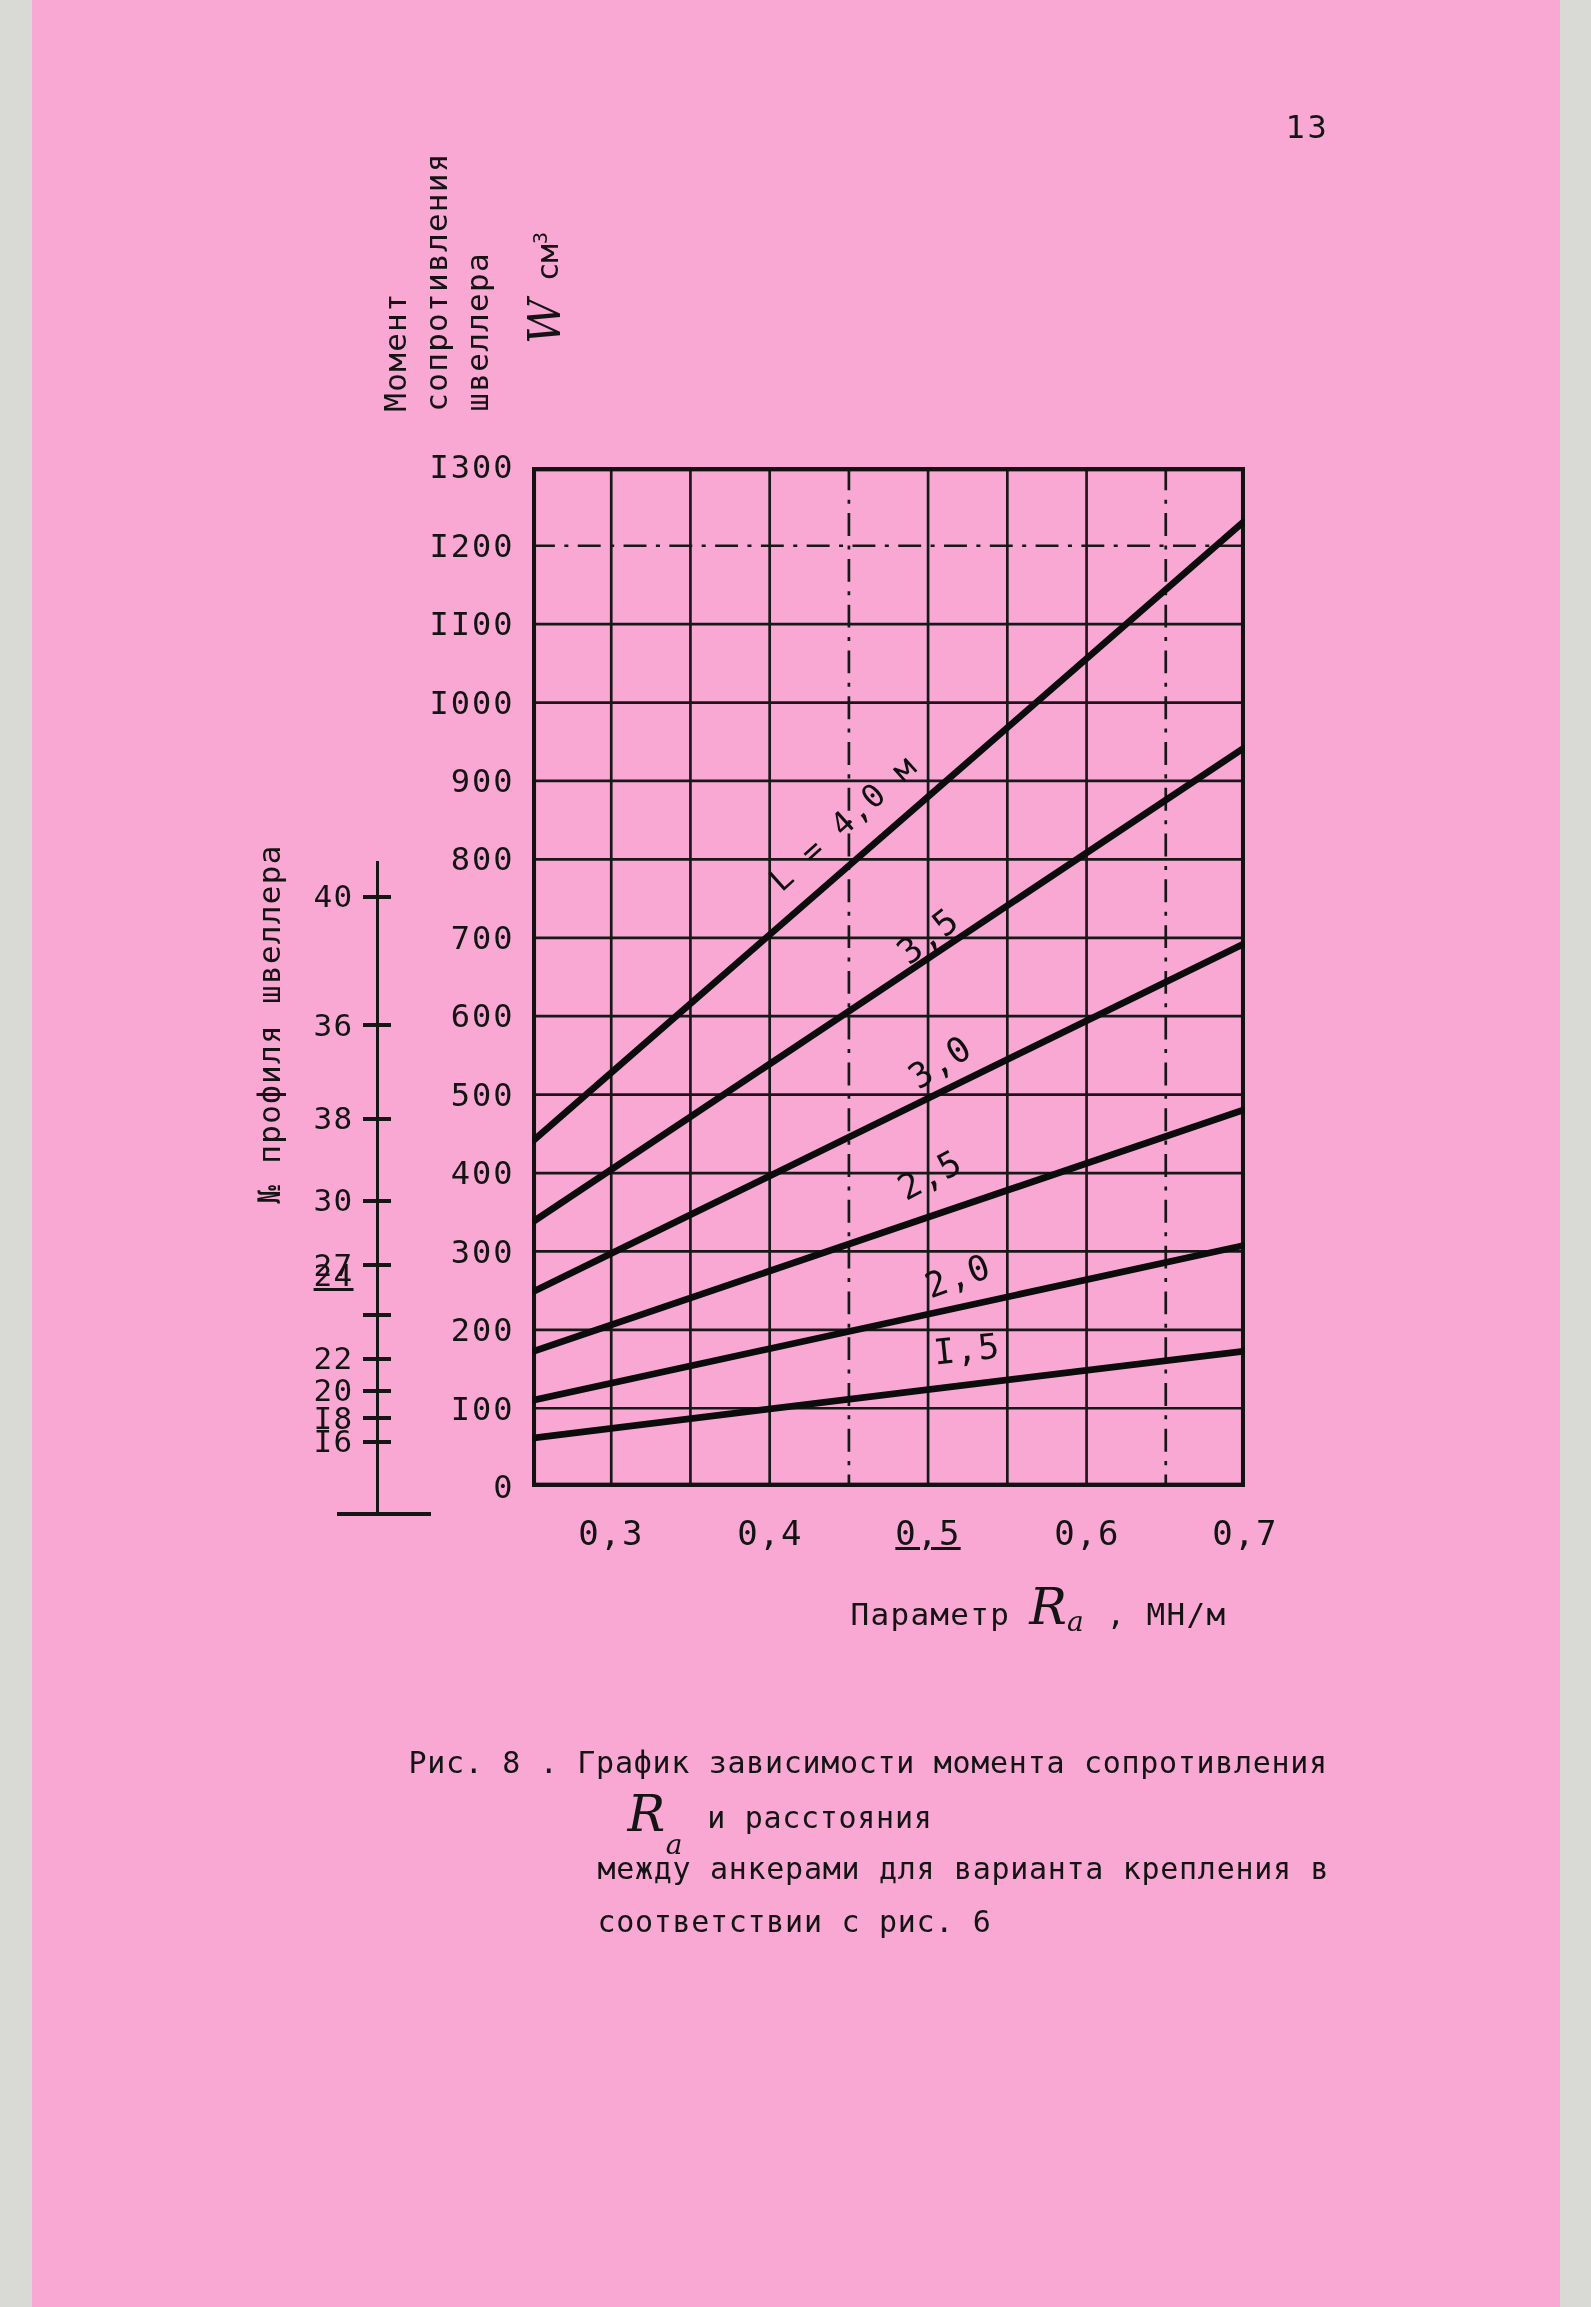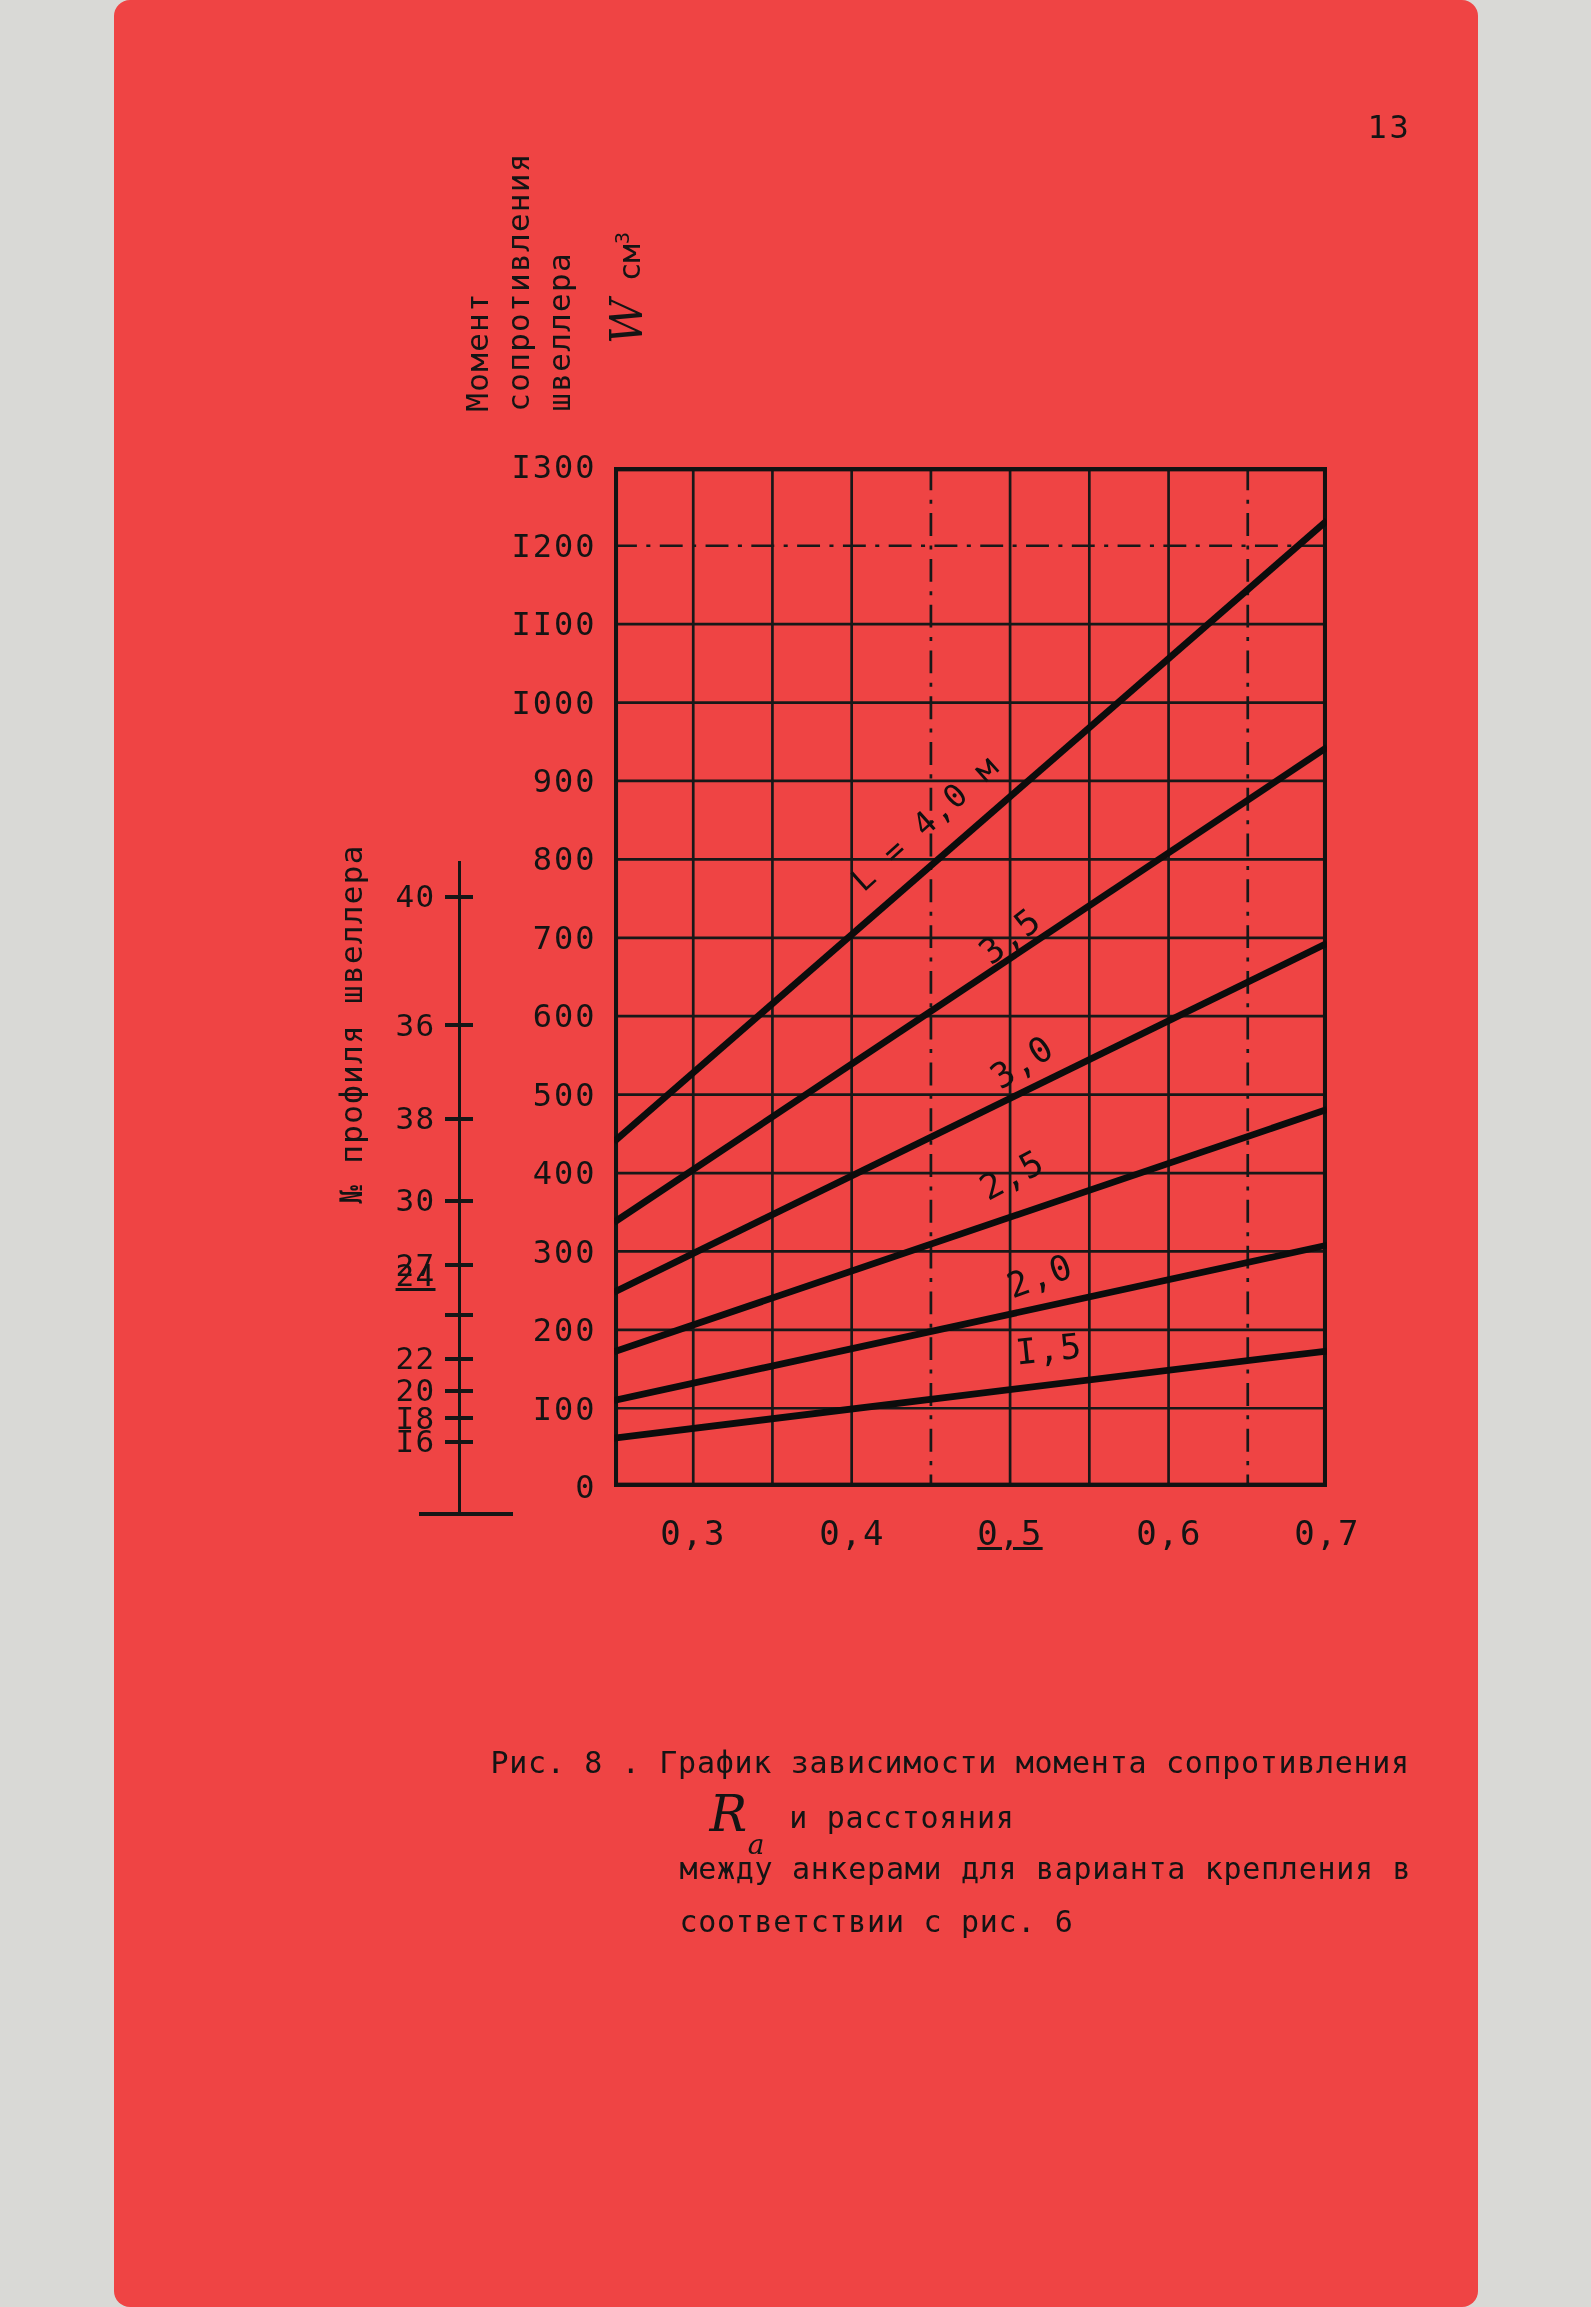--- a/index.html
+++ b/index.html
@@ -1,24 +1,23 @@
 <!DOCTYPE html>
 <html style="font-size:10.8px"><head>
 <meta charset="utf-8">
 <style>
   html,body{margin:0;padding:0;background:#d9d9d6;}
   .page{
     position:relative;
-    width:1364px;height:2307px;
+    width:1528px;height:2307px;
     margin:0 auto;
-    background:#ef4444;
+    background:#f9a8d4;
     color:#141414;
     font-family:"DejaVu Sans Mono", monospace;
     overflow:hidden;
-    border-radius:16px;
   }
   .abs{position:absolute;}
   .page-number{
     left:1254px;top:108px;
     font-size:32px;letter-spacing:2.7px;
   }
   .y-axis-title{
     left:404px;top:282px;
     transform:translate(-50%,-50%) rotate(-90deg);
     font-size:31px;line-height:1.32;letter-spacing:1.3px;
@@ -164,20 +163,28 @@
     </div>
   <div id="line-labels" data-interactable="false">
       <div class="series-label" data-interactable="false" style="left: 811px; top: 823px; font-size: 32px; transform: translate(-50%, -50%) rotate(-42deg);">L = 4,0 м</div>
       <div class="series-label" data-interactable="false" style="left: 896px; top: 936px; font-size: 35px; transform: translate(-50%, -50%) rotate(-38deg);">3,5</div>
       <div class="series-label" data-interactable="false" style="left: 908px; top: 1062px; font-size: 35px; transform: translate(-50%, -50%) rotate(-33deg);">3,0</div>
       <div class="series-label" data-interactable="false" style="left: 898px; top: 1175px; font-size: 35px; transform: translate(-50%, -50%) rotate(-28deg);">2,5</div>
       <div class="series-label" data-interactable="false" style="left: 926px; top: 1276px; font-size: 35px; transform: translate(-50%, -50%) rotate(-20deg);">2,0</div>
       <div class="series-label" data-interactable="false" style="left: 935px; top: 1349px; font-size: 35px; transform: translate(-50%, -50%) rotate(-6deg);">I,5</div>
     </div>
 
+  <div class="abs x-axis-title" data-interactable="false">
+    <span class="txt" data-interactable="false">Параметр</span>
+    <span class="gap1"></span>
+    <span class="r-sym" data-interactable="false">R</span>
+    <span class="r-sub" data-interactable="false">a</span>
+    <span class="gap2"></span>
+    <span class="txt" data-interactable="false">, МН/м</span>
+  </div>
 
   <div class="abs profile-line" data-interactable="false"></div>
   <div class="abs profile-endbar" data-interactable="false"></div>
   <div id="profile-ticks" data-interactable="false">
       <div class="profile-tick" data-interactable="false" style="top: 895px;"></div>
       <div class="profile-label" data-interactable="false" style="top: 877px;">40</div>
       <div class="profile-tick" data-interactable="false" style="top: 1023px;"></div>
       <div class="profile-label" data-interactable="false" style="top: 1006px;">36</div>
       <div class="profile-tick" data-interactable="false" style="top: 1117px;"></div>
       <div class="profile-label" data-interactable="false" style="top: 1099px;">38</div>

